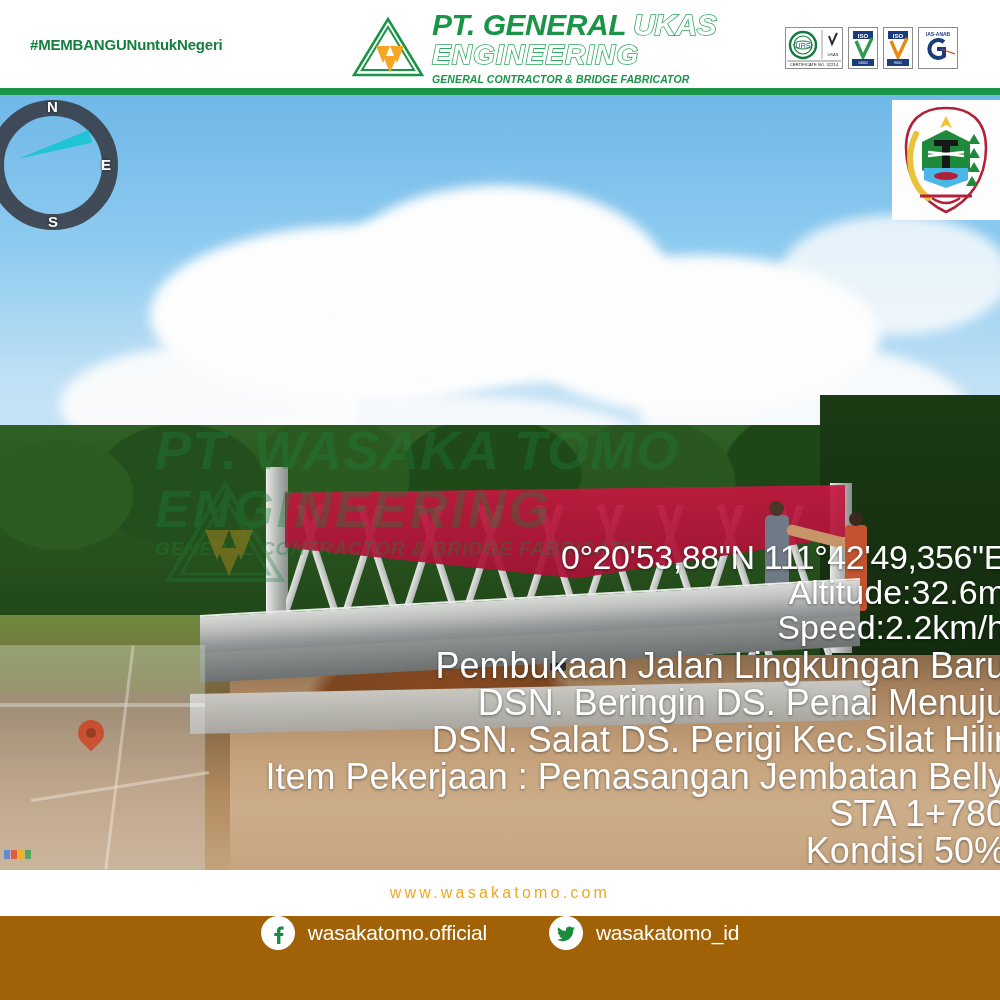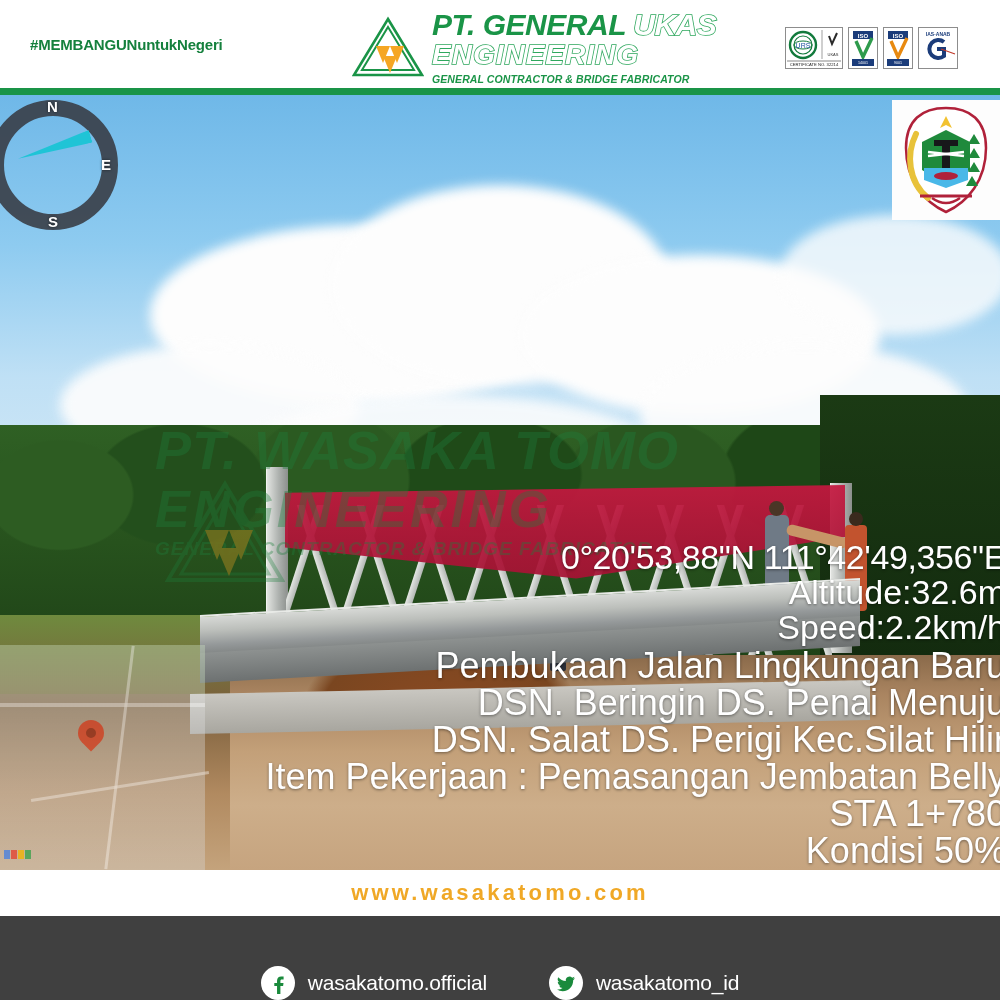--- a/index.html
+++ b/index.html
@@ -246,27 +246,27 @@
   .gps .d4     { font-size:36px; }
   .gps .sta    { font-size:36px; }
   .gps .kondisi{ font-size:36px; }
 
   
   .webstrip {
     position:absolute; left:0; top:870px; width:1000px; height:46px;
     background:#ffffff; display:flex; align-items:center; justify-content:center;
   }
   .weburl {
-    color:#f0a826; font-size:22px; font-weight:700; letter-spacing:3.2px;
+    color:#f0a826; font-size:16px; font-weight:400; letter-spacing:3.2px;
   }
 
   
   .footer {
     position:absolute; left:0; top:916px; width:1000px; height:84px;
-    background:#404040; display:flex; align-items:flex-end; justify-content:center;
+    background:#a16207; display:flex; align-items:flex-start; justify-content:center;
     gap:62px;
   }
   .social { display:flex; align-items:center; gap:13px; }
   .social-icon {
     width:34px; height:34px; border-radius:50%; background:#ffffff;
     display:flex; align-items:center; justify-content:center; flex:0 0 auto;
   }
   .social-label { color:#ffffff; font-size:21px; letter-spacing:-0.2px; white-space:nowrap; }
 </style>
 </head>

